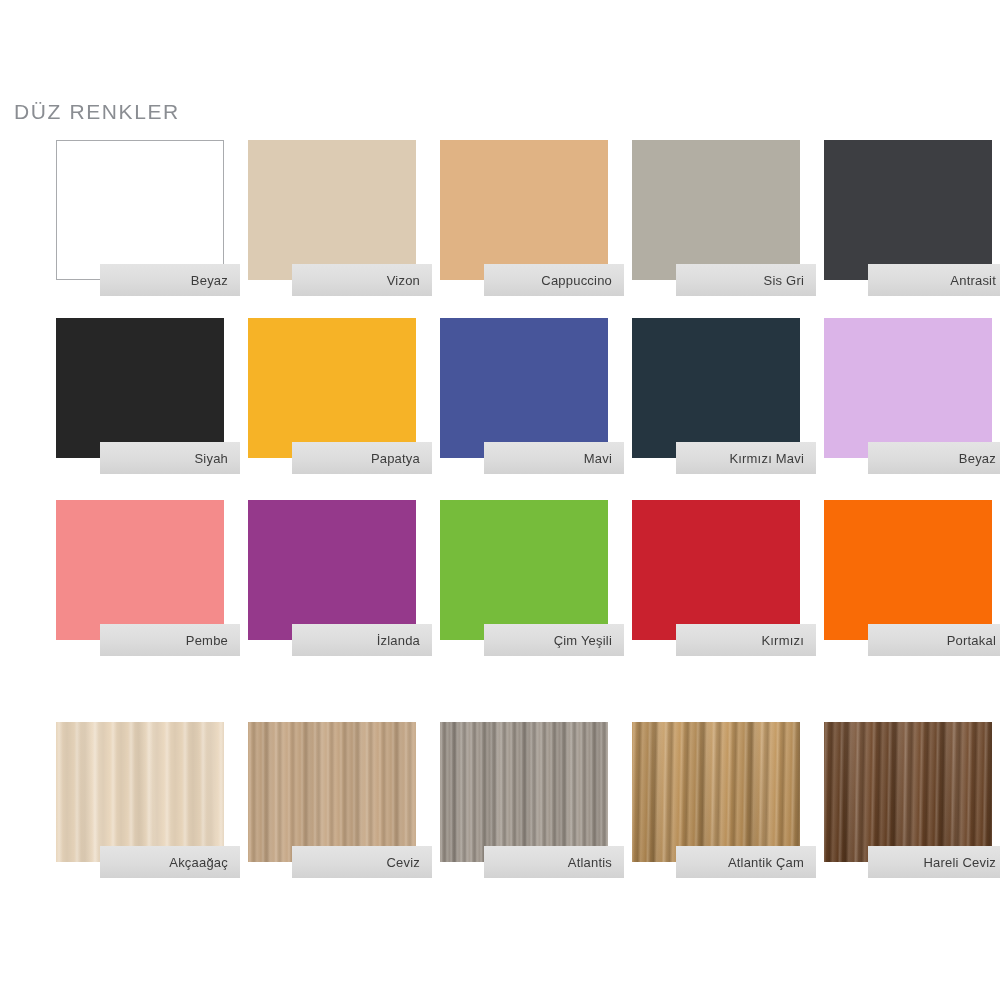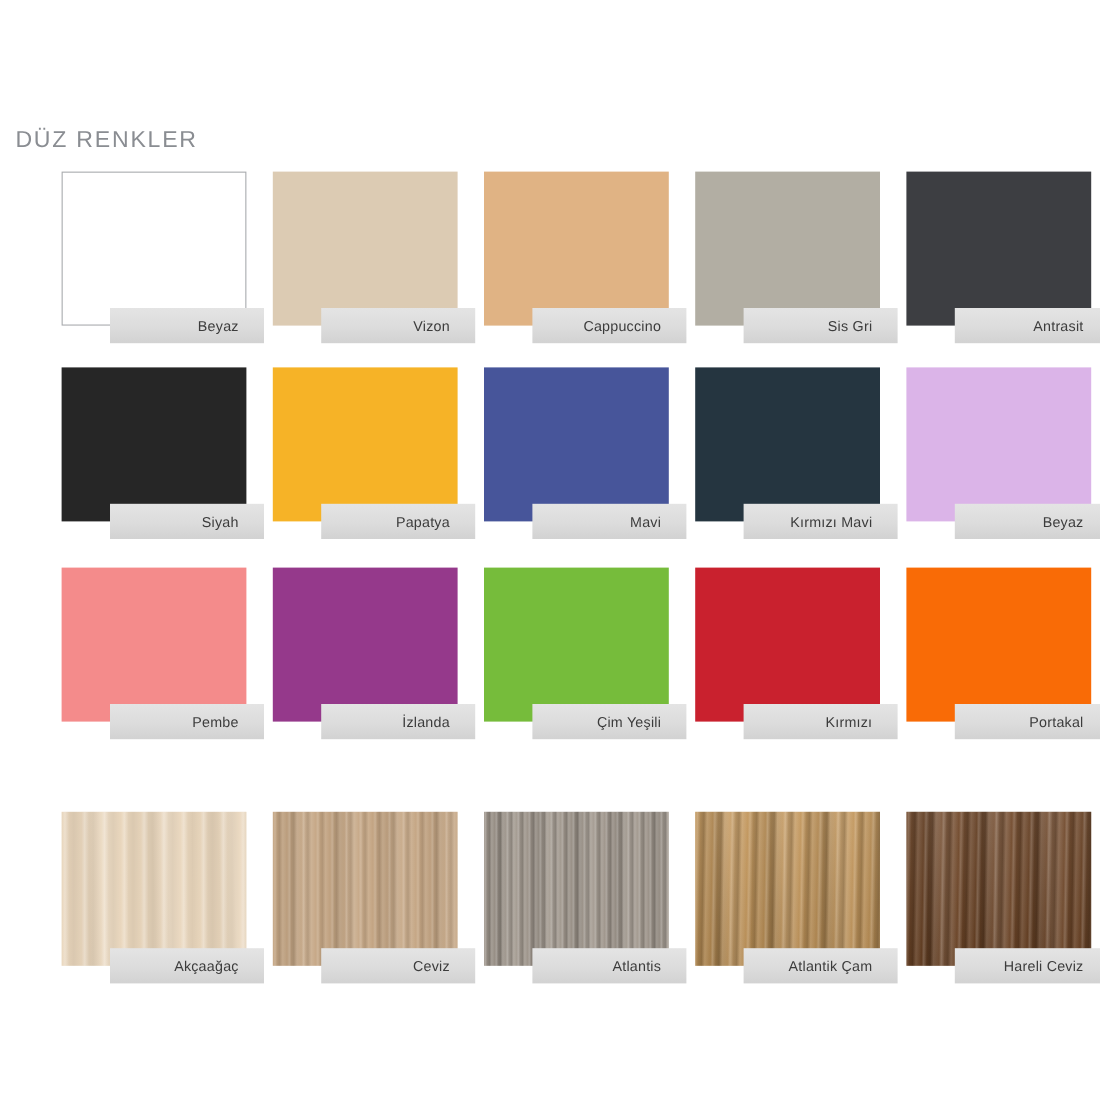--- a/index.html
+++ b/index.html
@@ -13,21 +13,20 @@
     font-family: "Liberation Sans", sans-serif;
     position: relative;
     overflow: hidden;
   }
 
   #board {
     position: absolute;
     left: 0; top: 0;
     width: 1000px;
     height: 752px;
-    margin-top: 16px;
   }
 
   .section-title {
     position: absolute;
     font-size: 21px;
     letter-spacing: 1.6px;
     color: #8a8d92;
     font-weight: 400;
     white-space: nowrap;
   }
@@ -60,21 +59,21 @@
     position: absolute;
     left: 44px;
     top: 124px;
     width: 140px;
     height: 32px;
     background: linear-gradient(180deg, #e4e4e4 0%, #dcdcdc 55%, #d2d2d2 100%);
     box-sizing: border-box;
     display: flex;
     align-items: center;
     justify-content: flex-end;
-    padding-right: 23px;
+    padding-right: 12px;
   }
   .label-text {
     font-size: 13px;
     color: #3c3c3c;
     white-space: nowrap;
     letter-spacing: 0.2px;
   }
 
   
   .grain {

